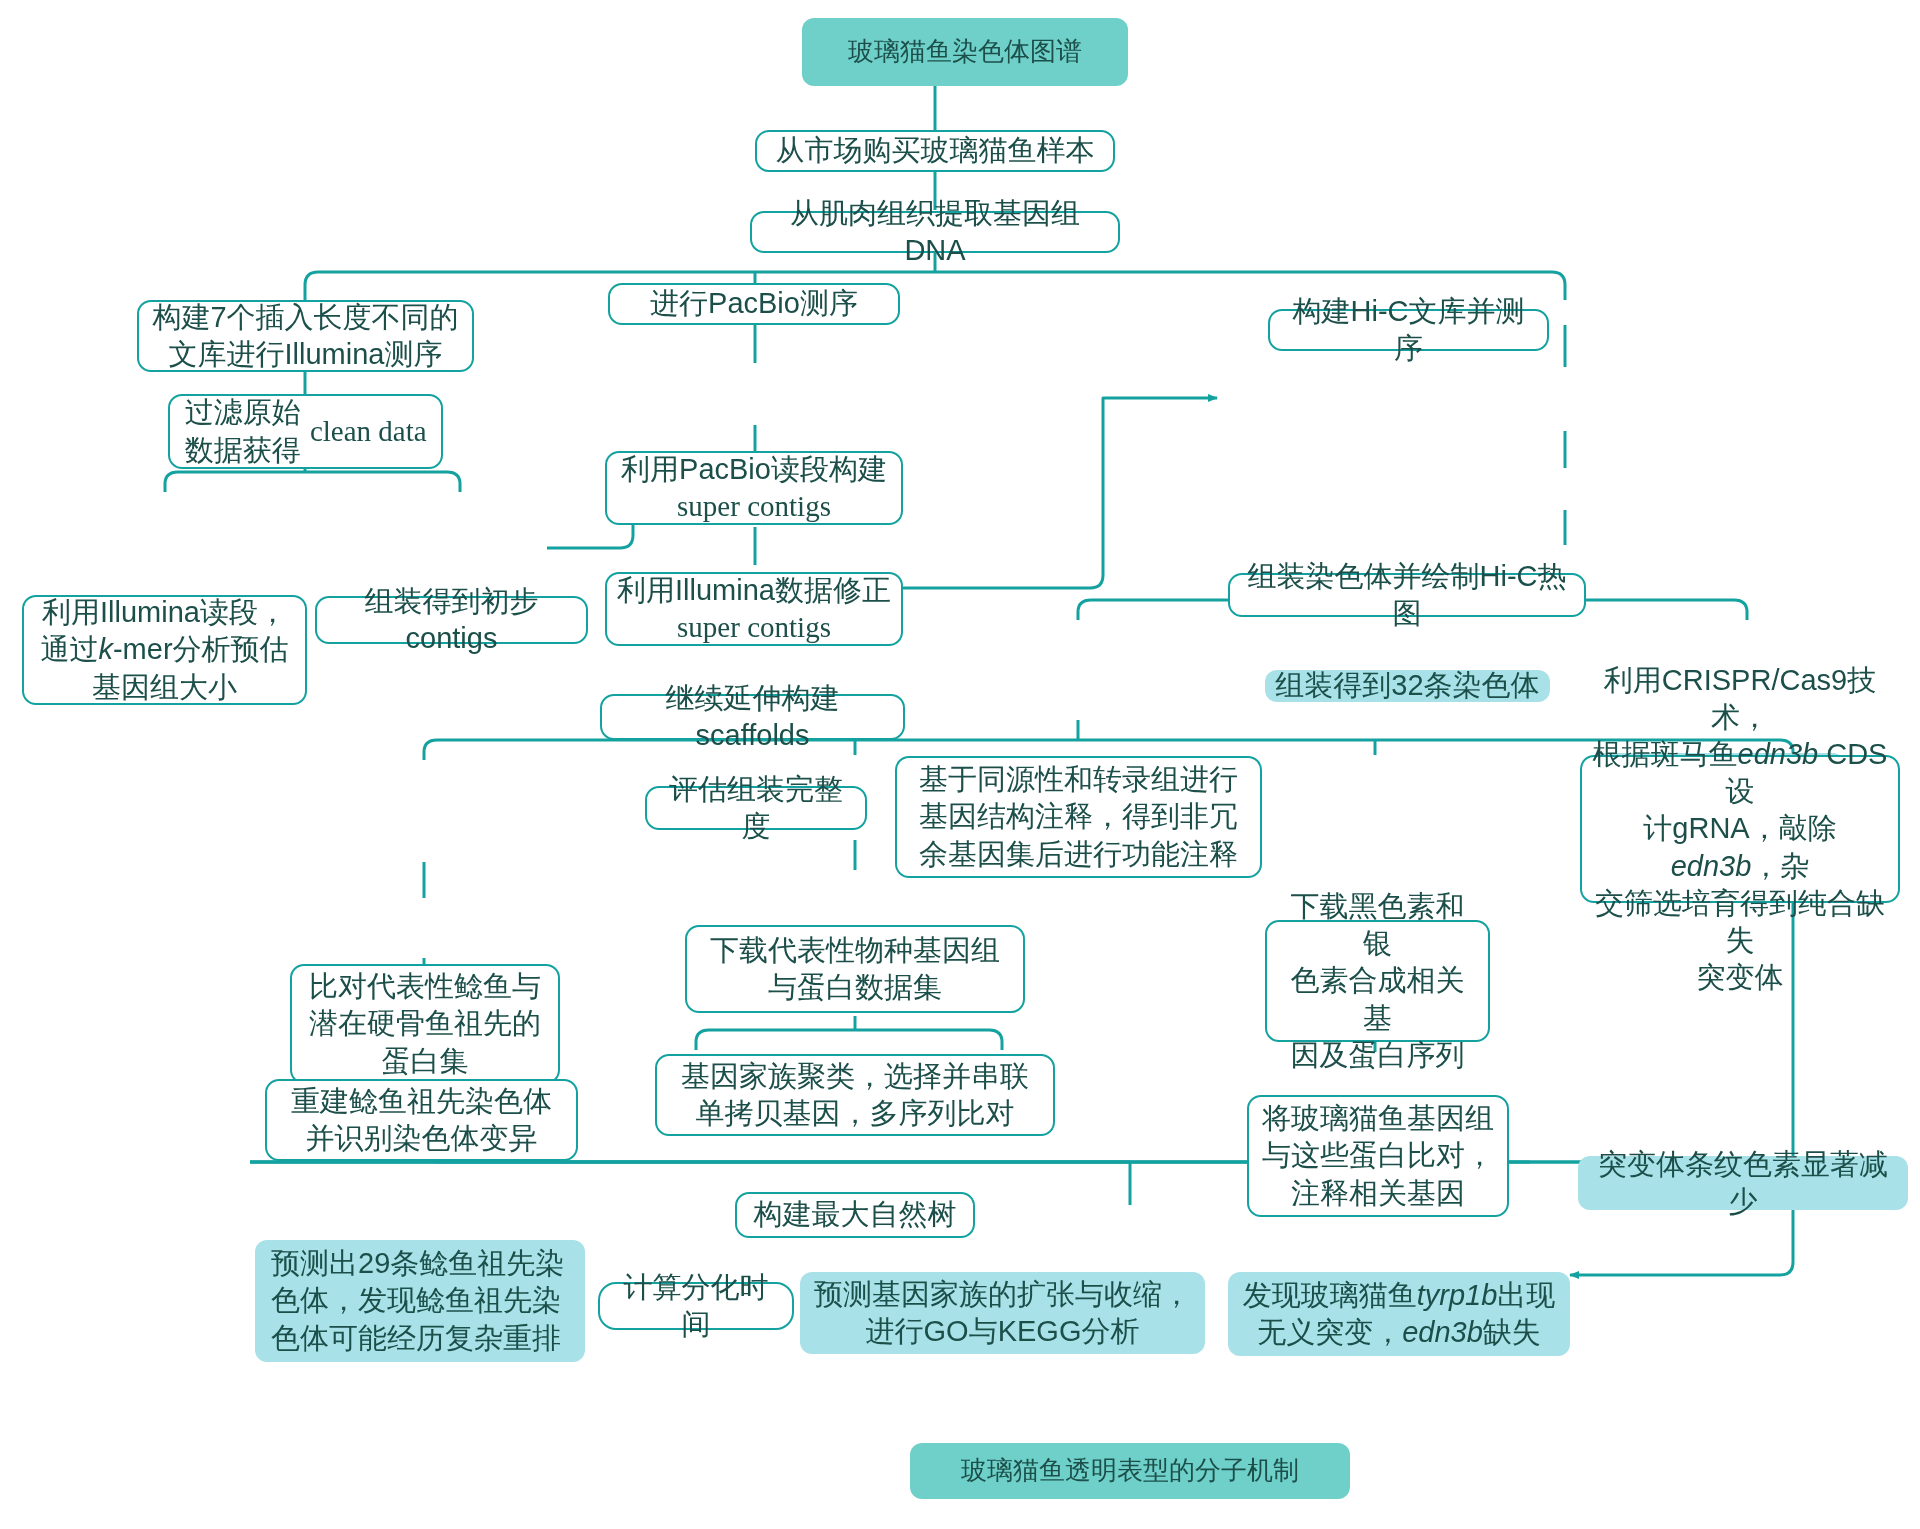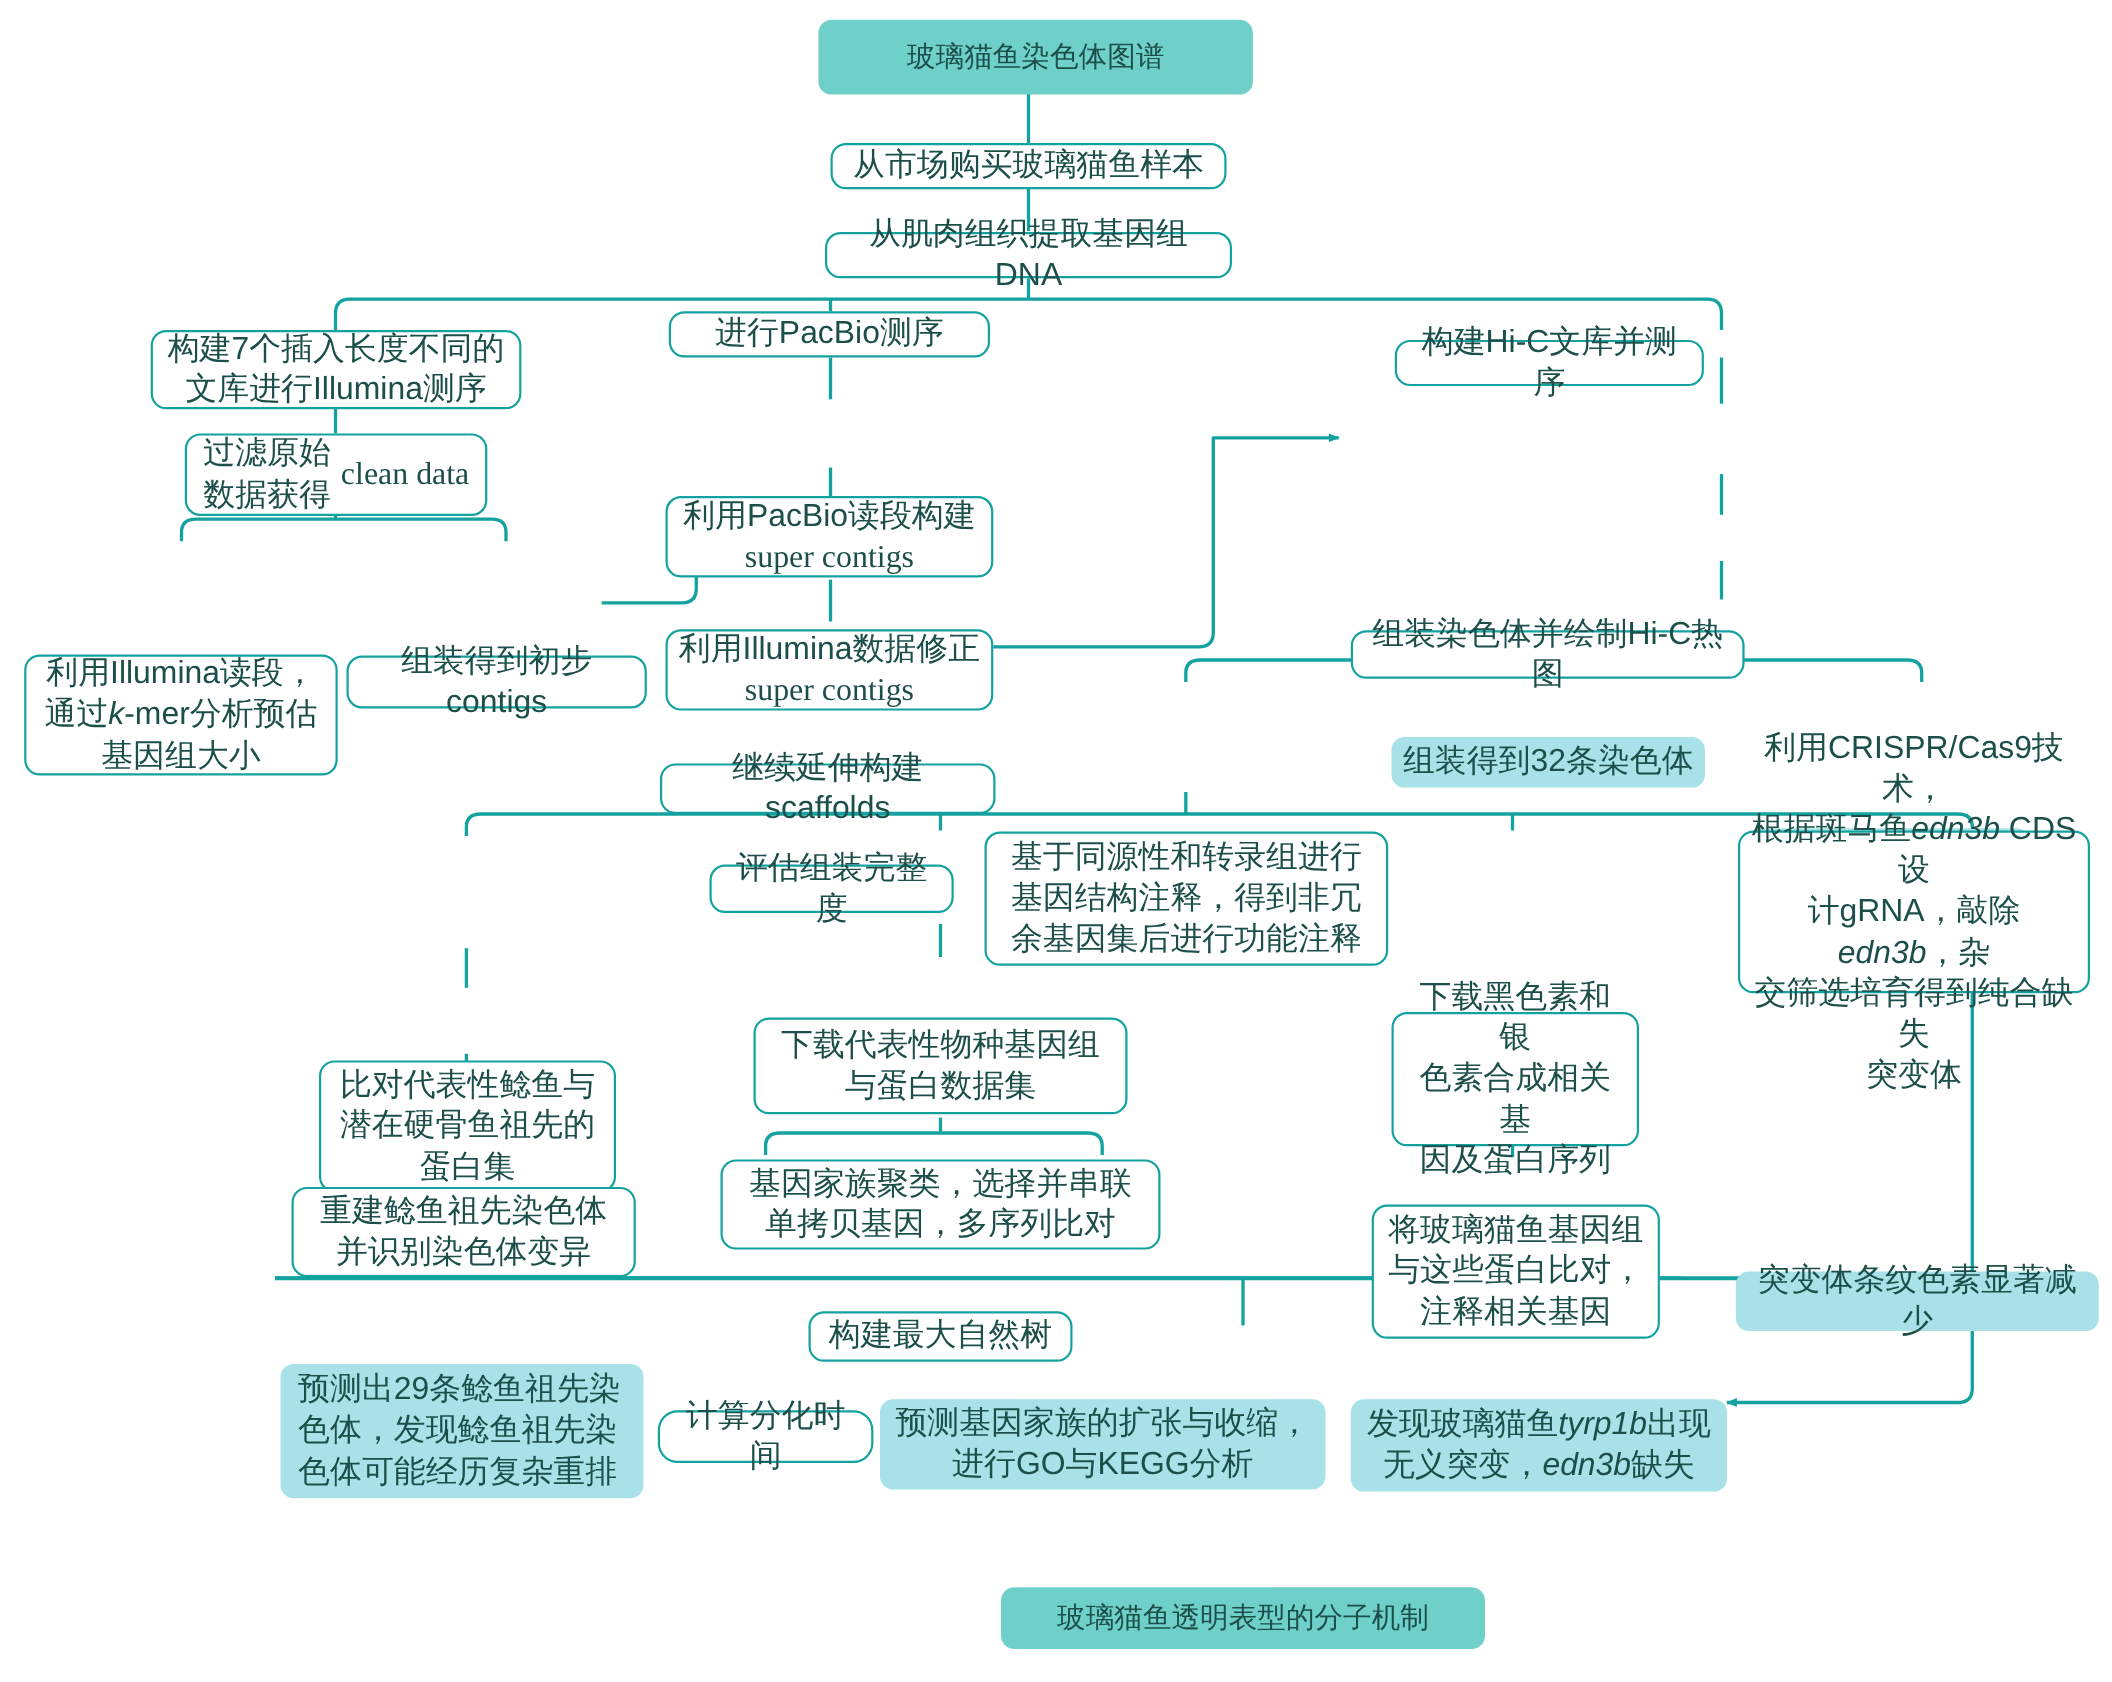--- a/index.html
+++ b/index.html
@@ -112,21 +112,21 @@
 
       <path d="M424,1130 L424,1150 Q424,1162 437,1162 L1530,1162"></path>
       <path d="M250,1162 L1130,1162"></path>
       <path d="M1130,1162 L1130,1205"></path>
     </g>
     <g stroke="#14a2a0" stroke-width="3.5" fill="none">
       <path d="M250,1162 L1900,1162"></path>
     </g>
   </svg>
 
-  <div class="node fill-dark s26" style="left:744px;top:18px;width:395px;height:68px;">
+  <div class="node fill-dark s26" style="left:802px;top:18px;width:326px;height:68px;">
     <span class="txt">玻璃猫鱼染色体图谱</span>
   </div>
 
   <div class="node outline s25" style="left:755px;top:130px;width:360px;height:42px;">
     <span class="txt">从市场购买玻璃猫鱼样本</span>
   </div>
 
   <div class="node outline s25" style="left:750px;top:211px;width:370px;height:42px;">
     <span class="txt">从肌肉组织提取基因组DNA</span>
   </div>
@@ -175,21 +175,21 @@
 
   <div class="node outline s25" style="left:1268px;top:283px;width:281px;height:42px;margin-top:26px;">
     <span class="txt">构建Hi-C文库并测序</span>
   </div>
 
 
   <div class="node outline s25" style="left:1228px;top:573px;width:358px;height:44px;">
     <span class="txt">组装染色体并绘制Hi-C热图</span>
   </div>
 
-  <div class="node fill-light s25" style="left:1265px;top:670px;width:285px;height:46px;">
+  <div class="node fill-light s25" style="left:1265px;top:670px;width:285px;height:32px;">
     <span class="txt">组装得到32条染色体</span>
   </div>
 
   <div class="node fill-light s25" style="left:1590px;top:753px;width:255px;height:80px;flex-direction:column;">
     <span class="txt">寻找各类重复序列</span>
     <span class="txt">和转座子</span>
   </div>
 
   <div class="node outline s25" style="left:895px;top:756px;width:367px;height:122px;flex-direction:column;">
     <span class="txt">基于同源性和转录组进行</span>

